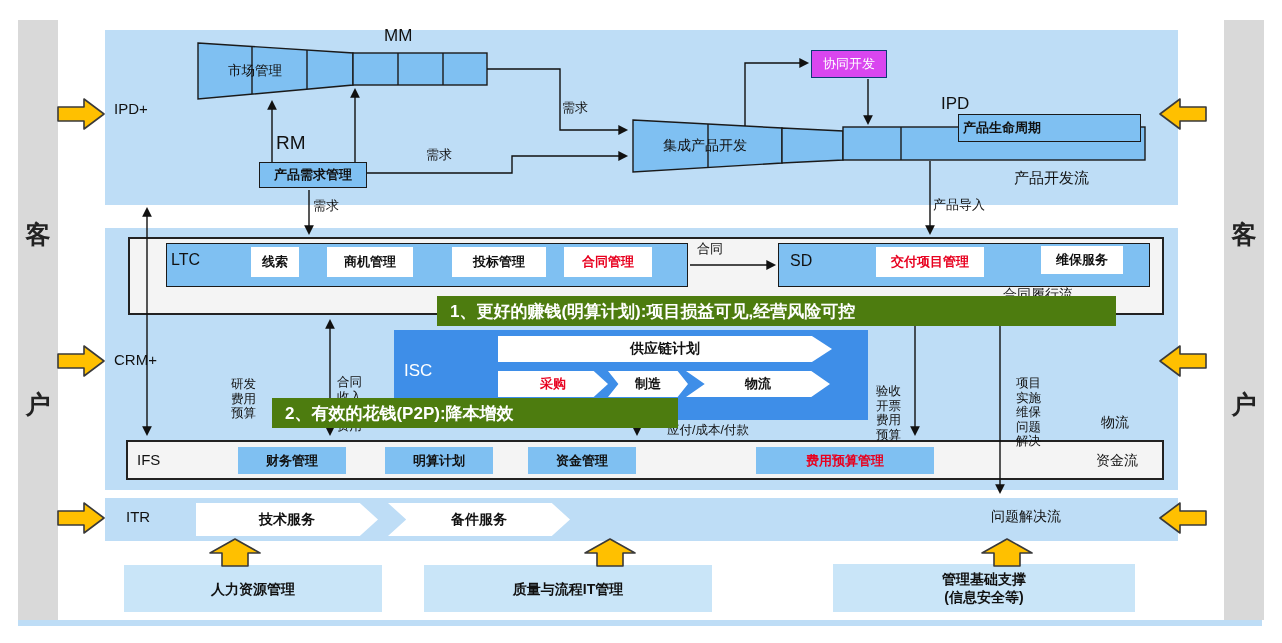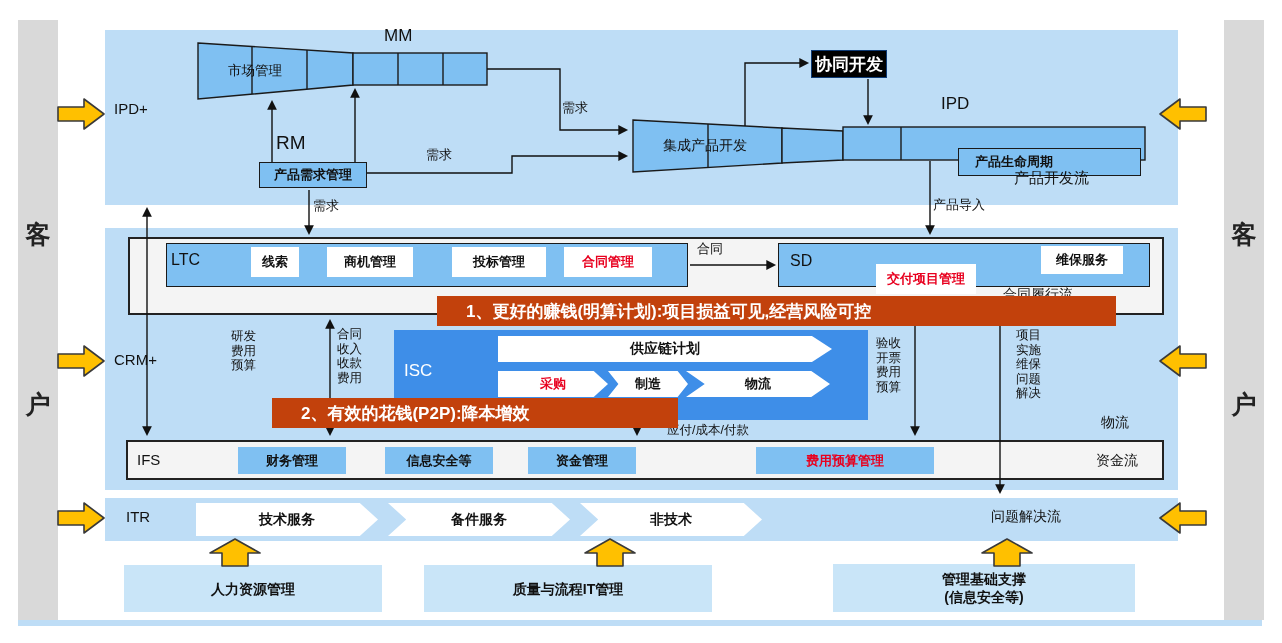--- a/index.html
+++ b/index.html
@@ -6,29 +6,29 @@
   .stage{position:relative;width:1282px;height:643px;background:#fff;overflow:hidden;
          font-family:"Liberation Sans","DejaVu Sans",sans-serif;color:#111;}
   .band{position:absolute;background:#BEDDF6;}
   .graybar{position:absolute;background:#D9D9D9;}
   .cust{position:absolute;left:0;right:0;text-align:center;font-size:25px;font-weight:bold;color:#222;}
   .container{position:absolute;background:#F4F4F4;border:2px solid #222;box-sizing:border-box;z-index:2;}
   .bar{position:absolute;background:#7FC0F2;border:1.5px solid #1a1a1a;box-sizing:border-box;z-index:3;}
   .iscblock{position:absolute;background:#3E8EE8;z-index:3;}
   .bluebox{position:absolute;background:#7FC0F2;border:1.4px solid #1a1a1a;box-sizing:border-box;z-index:20;
            display:flex;align-items:center;justify-content:center;font-weight:bold;font-size:13px;}
-  .navybox{position:absolute;background:#000000;border:1.4px solid #0d3a75;box-sizing:border-box;z-index:20;
-           display:flex;align-items:center;justify-content:center;font-weight:bold;font-size:17px;color:#fff;}
+  .navybox{position:absolute;background:#d946ef;border:1.4px solid #0d3a75;box-sizing:border-box;z-index:20;
+           display:flex;align-items:center;justify-content:center;font-weight:normal;font-size:13px;color:#fff;}
   .whitebox{position:absolute;background:#fff;z-index:20;display:flex;align-items:center;justify-content:center;
             font-weight:bold;font-size:13px;}
   .lbl{position:absolute;font-weight:normal;z-index:20;white-space:nowrap;}
   .plain{position:absolute;font-size:13px;z-index:20;white-space:nowrap;}
-  .small{position:absolute;font-size:12.5px;line-height:14.5px;z-index:20;white-space:pre-line;}
-  .banner{position:absolute;background:#c2410c;color:#fff;font-weight:bold;font-size:17px;z-index:30;
-          display:flex;align-items:center;padding-left:29px;box-sizing:border-box;white-space:nowrap;}
+  .small{position:absolute;font-size:12.5px;line-height:14.5px;z-index:20;white-space:pre-line;margin-top:48px;}
+  .banner{position:absolute;background:#4d7c0f;color:#fff;font-weight:bold;font-size:17px;z-index:30;
+          display:flex;align-items:center;padding-left:13px;box-sizing:border-box;white-space:nowrap;}
   .chev{position:absolute;background:#fff;z-index:20;display:flex;align-items:center;justify-content:center;
         font-weight:bold;font-size:13px;}
   .chev-big{clip-path:polygon(0 0,94% 0,100% 50%,94% 100%,0 100%);}
   .chev-first{clip-path:polygon(0 0,87% 0,100% 50%,87% 100%,0 100%);}
   .chev-mid{clip-path:polygon(0 0,87% 0,100% 50%,87% 100%,0 100%,13% 50%);}
   .chev-first-b{clip-path:polygon(0 0,90% 0,100% 50%,90% 100%,0 100%);text-align:right;}
   .chev-mid-b{clip-path:polygon(0 0,90% 0,100% 50%,90% 100%,0 100%,10% 50%);}
   .red{color:#E8001F;}
   .bottombox{position:absolute;background:#C9E5F8;z-index:3;display:flex;align-items:center;justify-content:center;
              font-weight:bold;font-size:14px;text-align:center;white-space:pre-line;line-height:18px;}
@@ -121,35 +121,35 @@
   </svg>
 
   <div class="lbl" style="left:114px;top:100px;font-size:15px">IPD+</div>
   <div class="lbl" style="left:384px;top:26px;font-size:17px">MM</div>
   <div class="lbl" style="left:276px;top:132px;font-size:19px">RM</div>
   <div class="lbl" style="left:941px;top:94px;font-size:17px">IPD</div>
   <div class="lbl" style="left:200px;top:62px;width:110px;text-align:center;font-size:13.5px">市场管理</div>
   <div class="lbl" style="left:640px;top:137px;width:130px;text-align:center;font-size:14px">集成产品开发</div>
   <div class="bluebox" style="left:259px;top:162px;width:108px;height:26px">产品需求管理</div>
   <div class="navybox" style="left:811px;top:50px;width:76px;height:28px">协同开发</div>
-  <div class="bluebox" style="left:958px;top:148px;width:183px;height:28px;justify-content:flex-start;padding-left:16px">产品生命周期</div>
+  <div class="bluebox" style="left:958px;top:114px;width:183px;height:28px;justify-content:flex-start;padding-left:4px">产品生命周期</div>
   <div class="lbl" style="left:1014px;top:169px;font-size:15px">产品开发流</div>
   <div class="plain" style="left:562px;top:99px">需求</div>
   <div class="plain" style="left:426px;top:146px">需求</div>
   <div class="plain" style="left:313px;top:197px">需求</div>
   <div class="plain" style="left:933px;top:196px">产品导入</div>
 
   <div class="lbl" style="left:171px;top:251px;font-size:16px">LTC</div>
   <div class="whitebox" style="left:251px;top:247px;width:48px;height:30px">线索</div>
   <div class="whitebox" style="left:327px;top:247px;width:86px;height:30px">商机管理</div>
   <div class="whitebox" style="left:452px;top:247px;width:94px;height:30px">投标管理</div>
   <div class="whitebox red" style="left:564px;top:247px;width:88px;height:30px">合同管理</div>
   <div class="plain" style="left:697px;top:240px">合同</div>
   <div class="lbl" style="left:790px;top:252px;font-size:16px">SD</div>
-  <div class="whitebox red" style="left:876px;top:264px;width:100px;height:30px">交付项目管理</div>
+  <div class="whitebox red" style="left:876px;top:247px;width:108px;height:30px">交付项目管理</div>
   <div class="whitebox" style="left:1041px;top:246px;width:82px;height:28px">维保服务</div>
   <div class="lbl" style="left:1003px;top:286px;font-size:14px">合同履行流</div>
 
   <div class="lbl" style="left:114px;top:351px;font-size:15px">CRM+</div>
   <div class="small" style="left:231px;top:329px">研发
 费用
 预算</div>
   <div class="small" style="left:337px;top:327px">合同
 收入
 收款
@@ -166,27 +166,26 @@
 预算</div>
   <div class="small" style="left:1016px;top:328px">项目
 实施
 维保
 问题
 解决</div>
   <div class="lbl" style="left:1101px;top:414px;font-size:14px">物流</div>
 
   <div class="lbl" style="left:137px;top:451px;font-size:15px">IFS</div>
   <div class="bluebox" style="left:238px;top:447px;width:108px;height:27px;border:none">财务管理</div>
-  <div class="bluebox" style="left:385px;top:447px;width:108px;height:27px;border:none">信息安全等</div>
+  <div class="bluebox" style="left:385px;top:447px;width:108px;height:27px;border:none">明算计划</div>
   <div class="bluebox" style="left:528px;top:447px;width:108px;height:27px;border:none">资金管理</div>
   <div class="bluebox red" style="left:756px;top:447px;width:178px;height:27px;border:none">费用预算管理</div>
   <div class="lbl" style="left:1096px;top:452px;font-size:14px">资金流</div>
 
   <div class="lbl" style="left:126px;top:508px;font-size:15px">ITR</div>
   <div class="chev chev-first-b" style="left:196px;top:503px;width:182px;height:33px;font-size:14px">技术服务</div>
   <div class="chev chev-mid-b" style="left:388px;top:503px;width:182px;height:33px;font-size:14px">备件服务</div>
-  <div class="chev chev-mid-b" style="left:580px;top:503px;width:182px;height:33px;font-size:14px">非技术</div>
   <div class="lbl" style="left:991px;top:508px;font-size:14px">问题解决流</div>
 
   <div class="banner" style="left:437px;top:296px;width:679px;height:30px">1、更好的赚钱(明算计划):项目损益可见,经营风险可控</div>
   <div class="banner" style="left:272px;top:398px;width:406px;height:30px">2、有效的花钱(P2P):降本增效</div>
 
 </div>
 
 </body></html>

